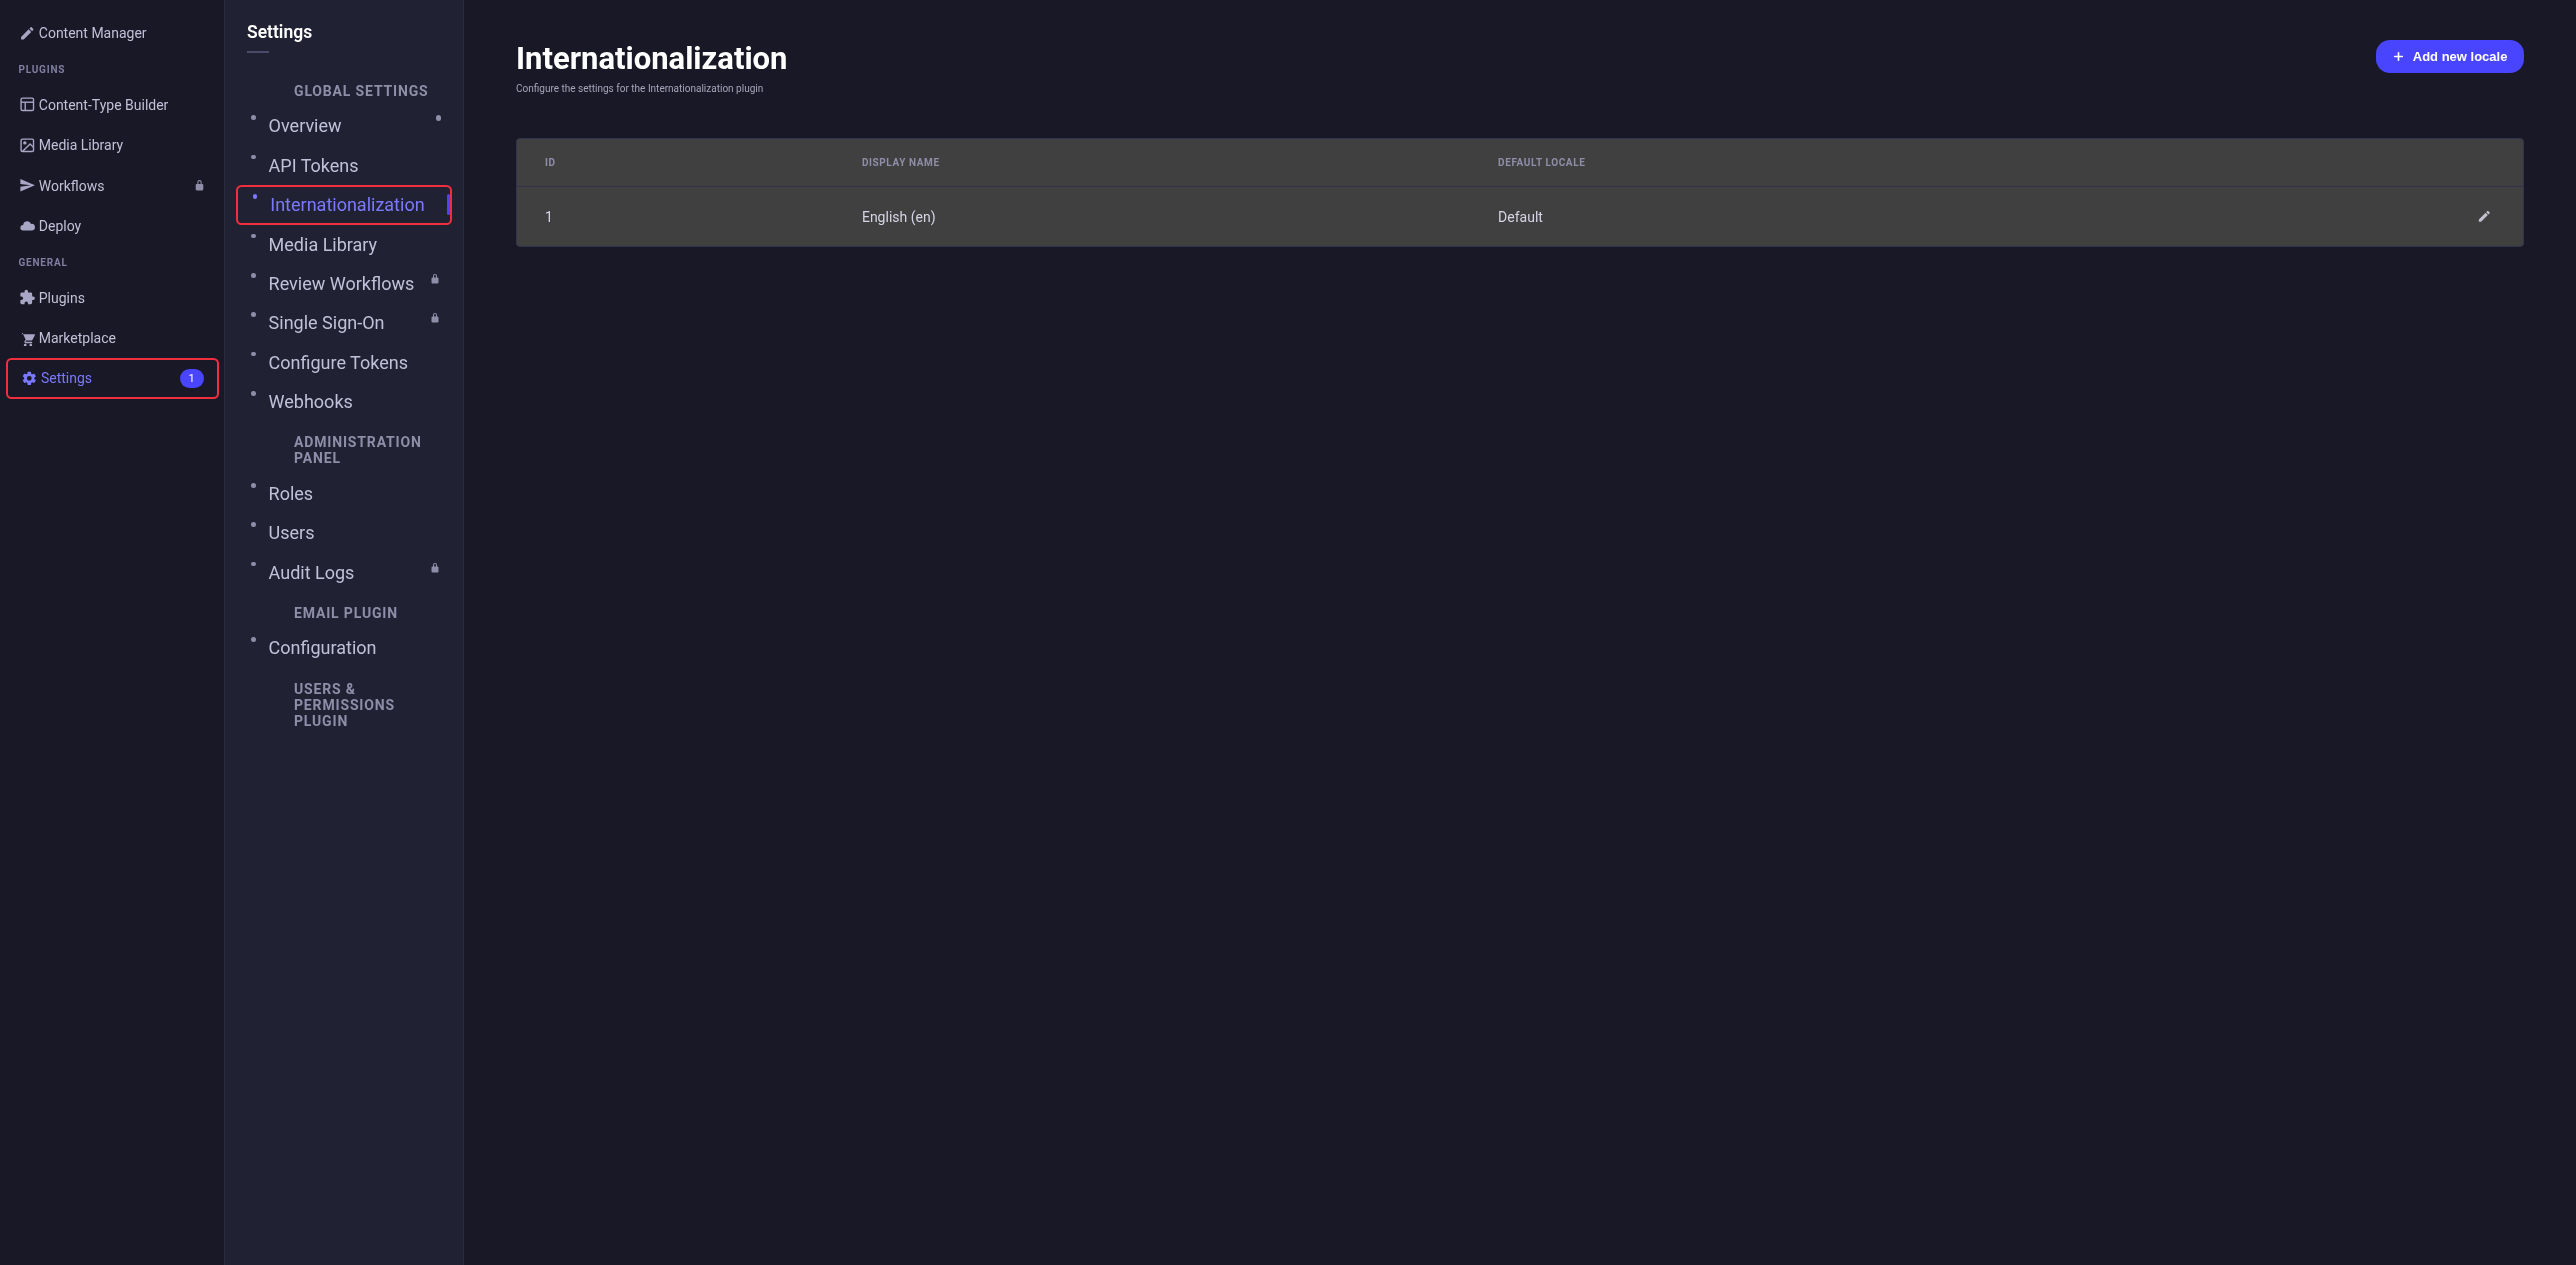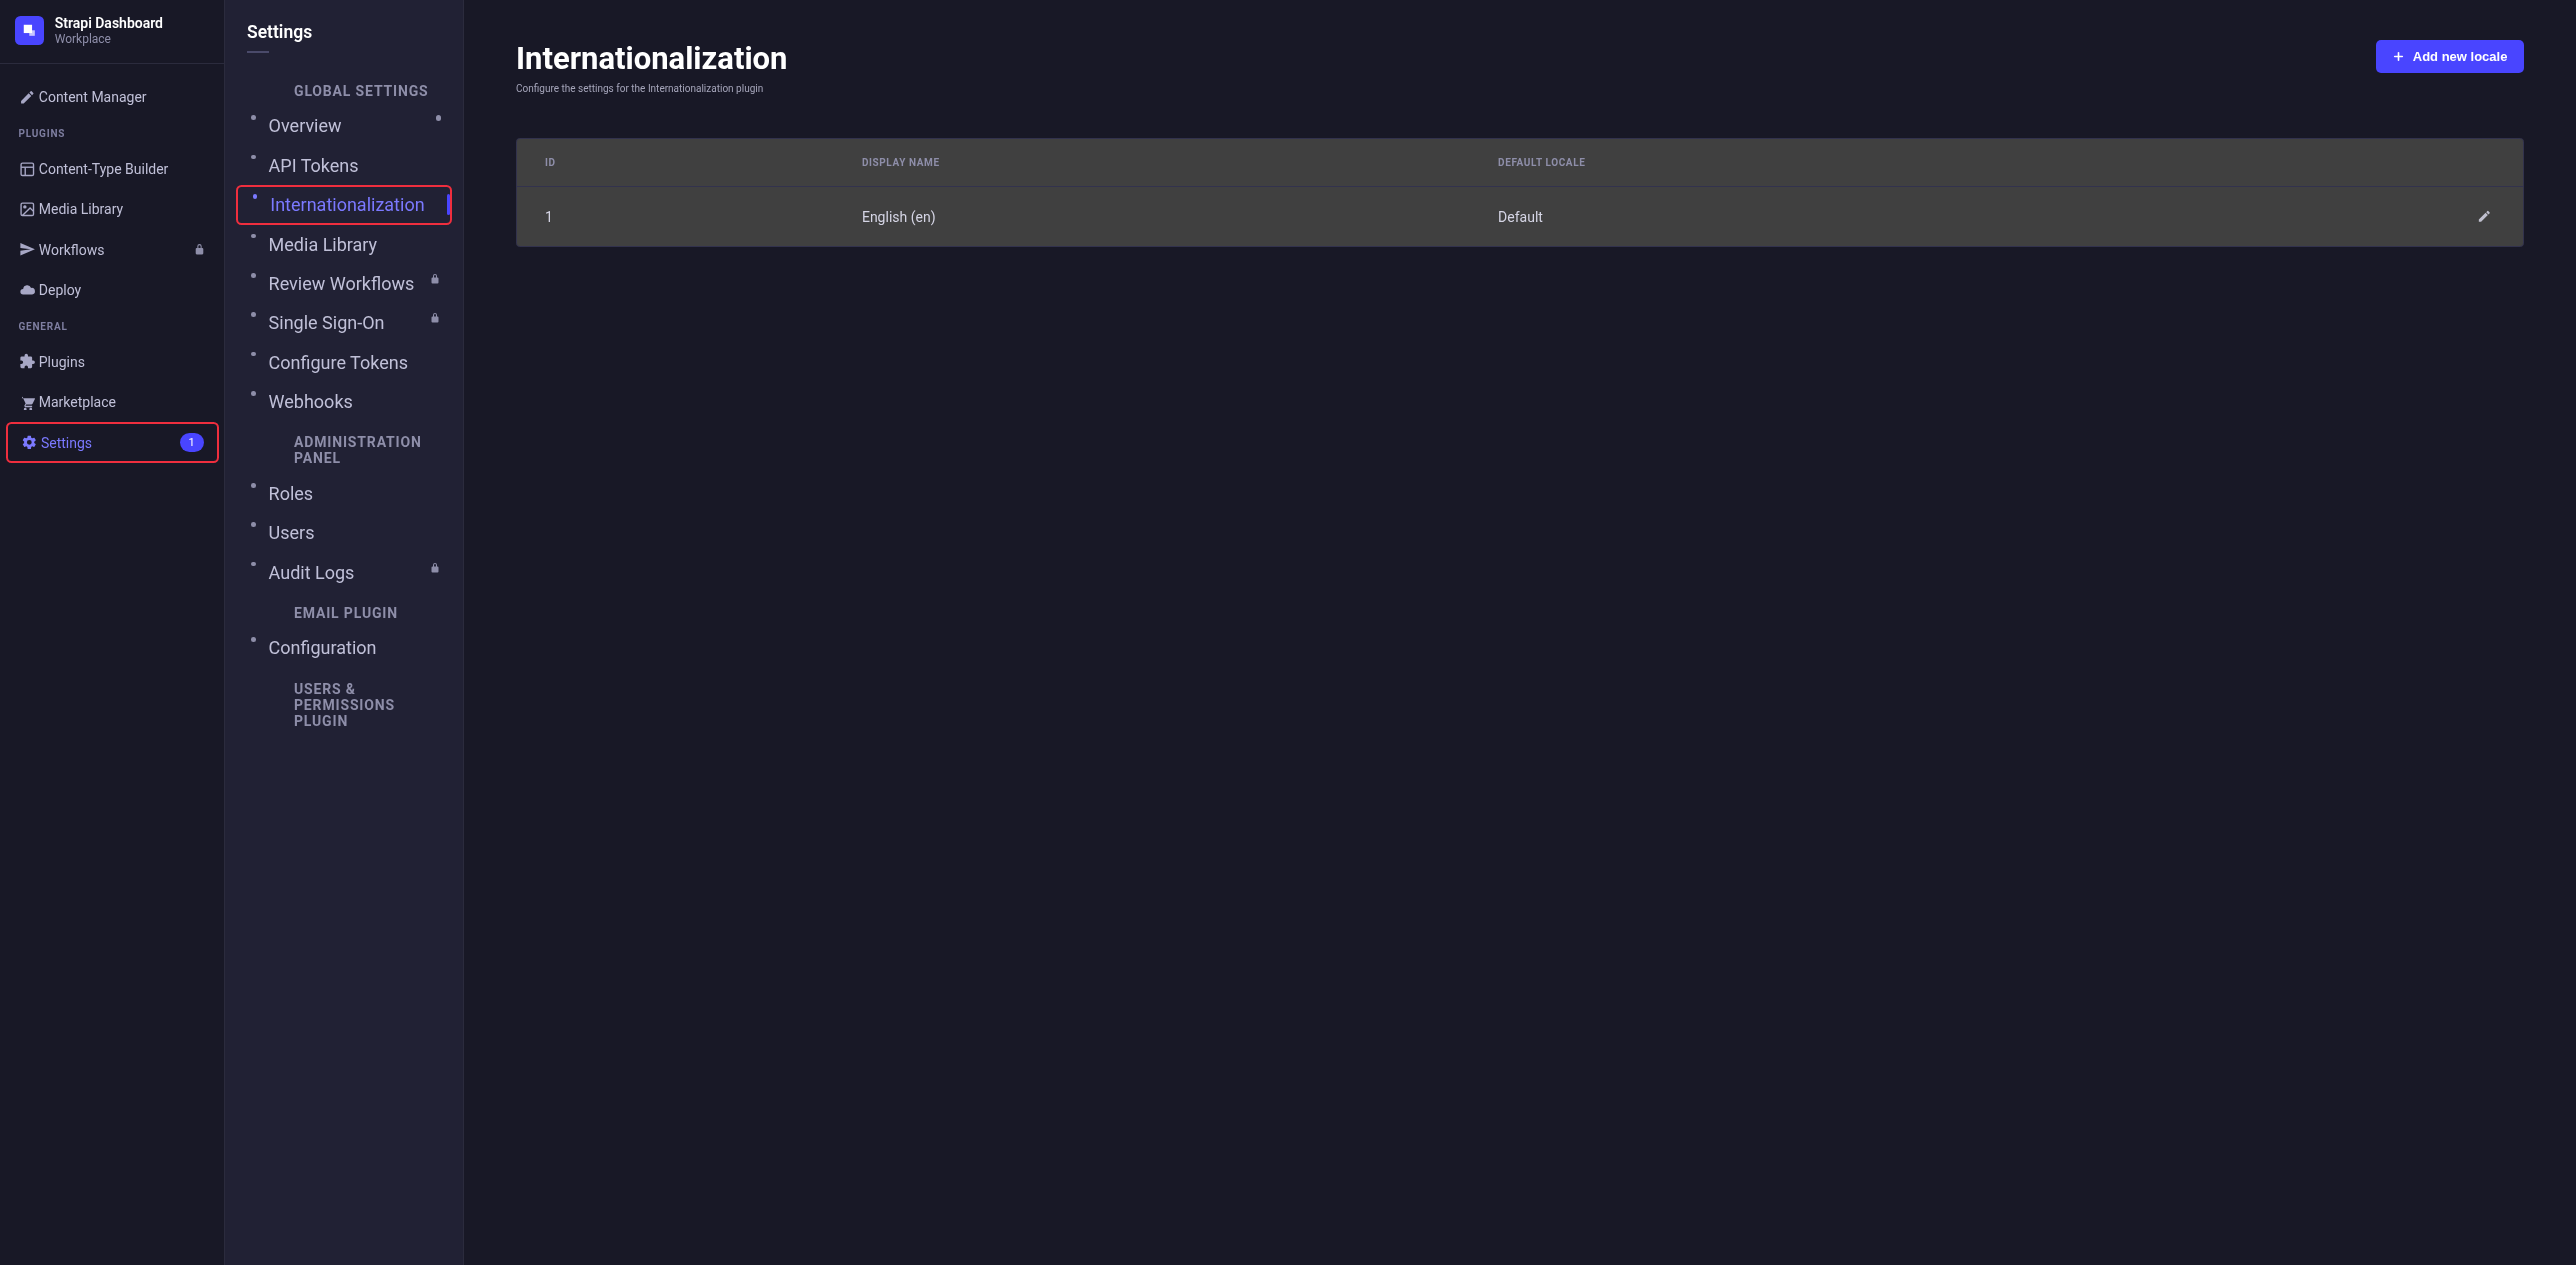--- a/index.html
+++ b/index.html
@@ -166,21 +166,21 @@
     margin-bottom: 5.5px;
   }
   .page-desc {
     font-size: 10px;
     color:#a5a5ba;
   }
   .btn-primary {
     background:#4945ff;
     color:#fff;
     border:none;
-    border-radius:5px;
+    border-radius:14px;
     padding: 9.2px 16.6px;
     font-size:13px;
     font-weight:600;
     display:flex;
     align-items:center;
     gap:7.4px;
     cursor:pointer;
   }
 
   .card {
@@ -214,32 +214,20 @@
   }
 
   svg { display:block; }
 </style>
 </head>
 <body>
 
 <div class="app">
 
   <aside class="sidebar-left">
-    <div class="brand">
-      <div class="brand-logo">
-        <svg viewBox="0 0 24 24" fill="none">
-            <rect x="4" y="4" width="12" height="12" fill="#fff"></rect>
-            <rect x="12" y="12" width="8" height="8" fill="#fff" opacity="0.7"></rect>
-          </svg>
-      </div>
-      <div class="brand-text">
-        <div class="title">Strapi Dashboard</div>
-        <div class="sub">Workplace</div>
-      </div>
-    </div>
 
     <div class="nav-section">
       <div class="nav-item">
         <span class="icon">
           <svg viewBox="0 0 24 24" width="16.6" height="16.6" fill="currentColor">
               <path d="M3 17.25V21h3.75l11-11-3.75-3.75-11 11zM20.7 7.05a1 1 0 000-1.41l-2.34-2.34a1 1 0 00-1.41 0l-1.83 1.83 3.75 3.75 1.83-1.83z"></path>
             </svg>
         </span>
         <span>Content Manager</span>
       </div>

